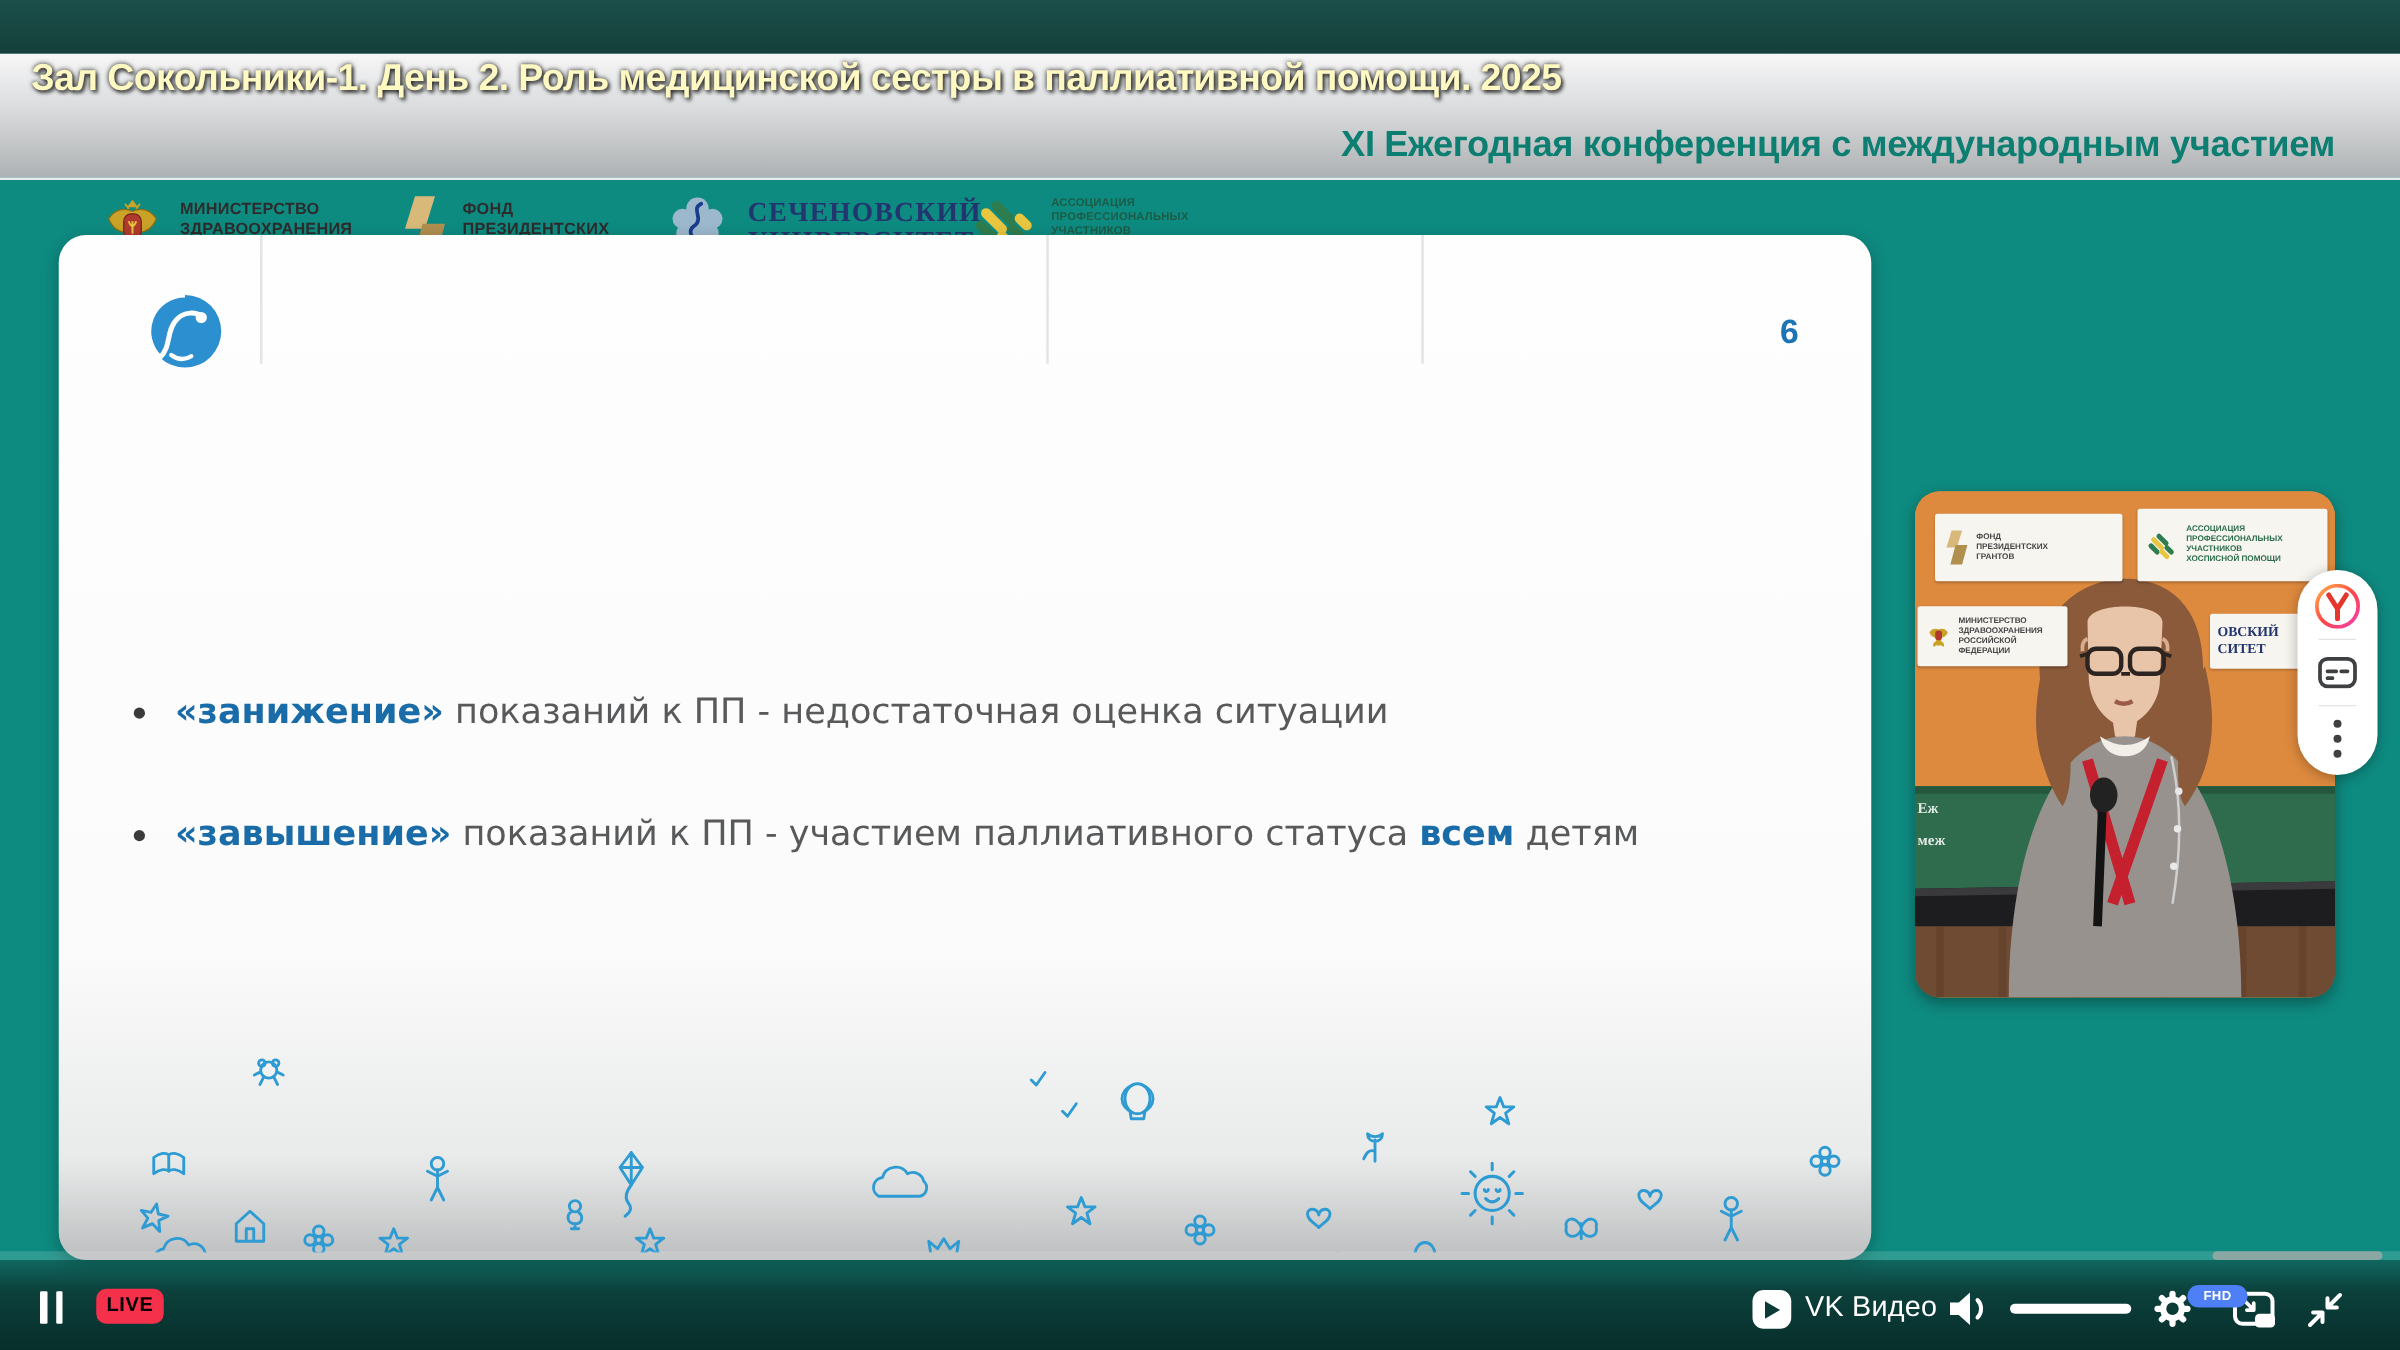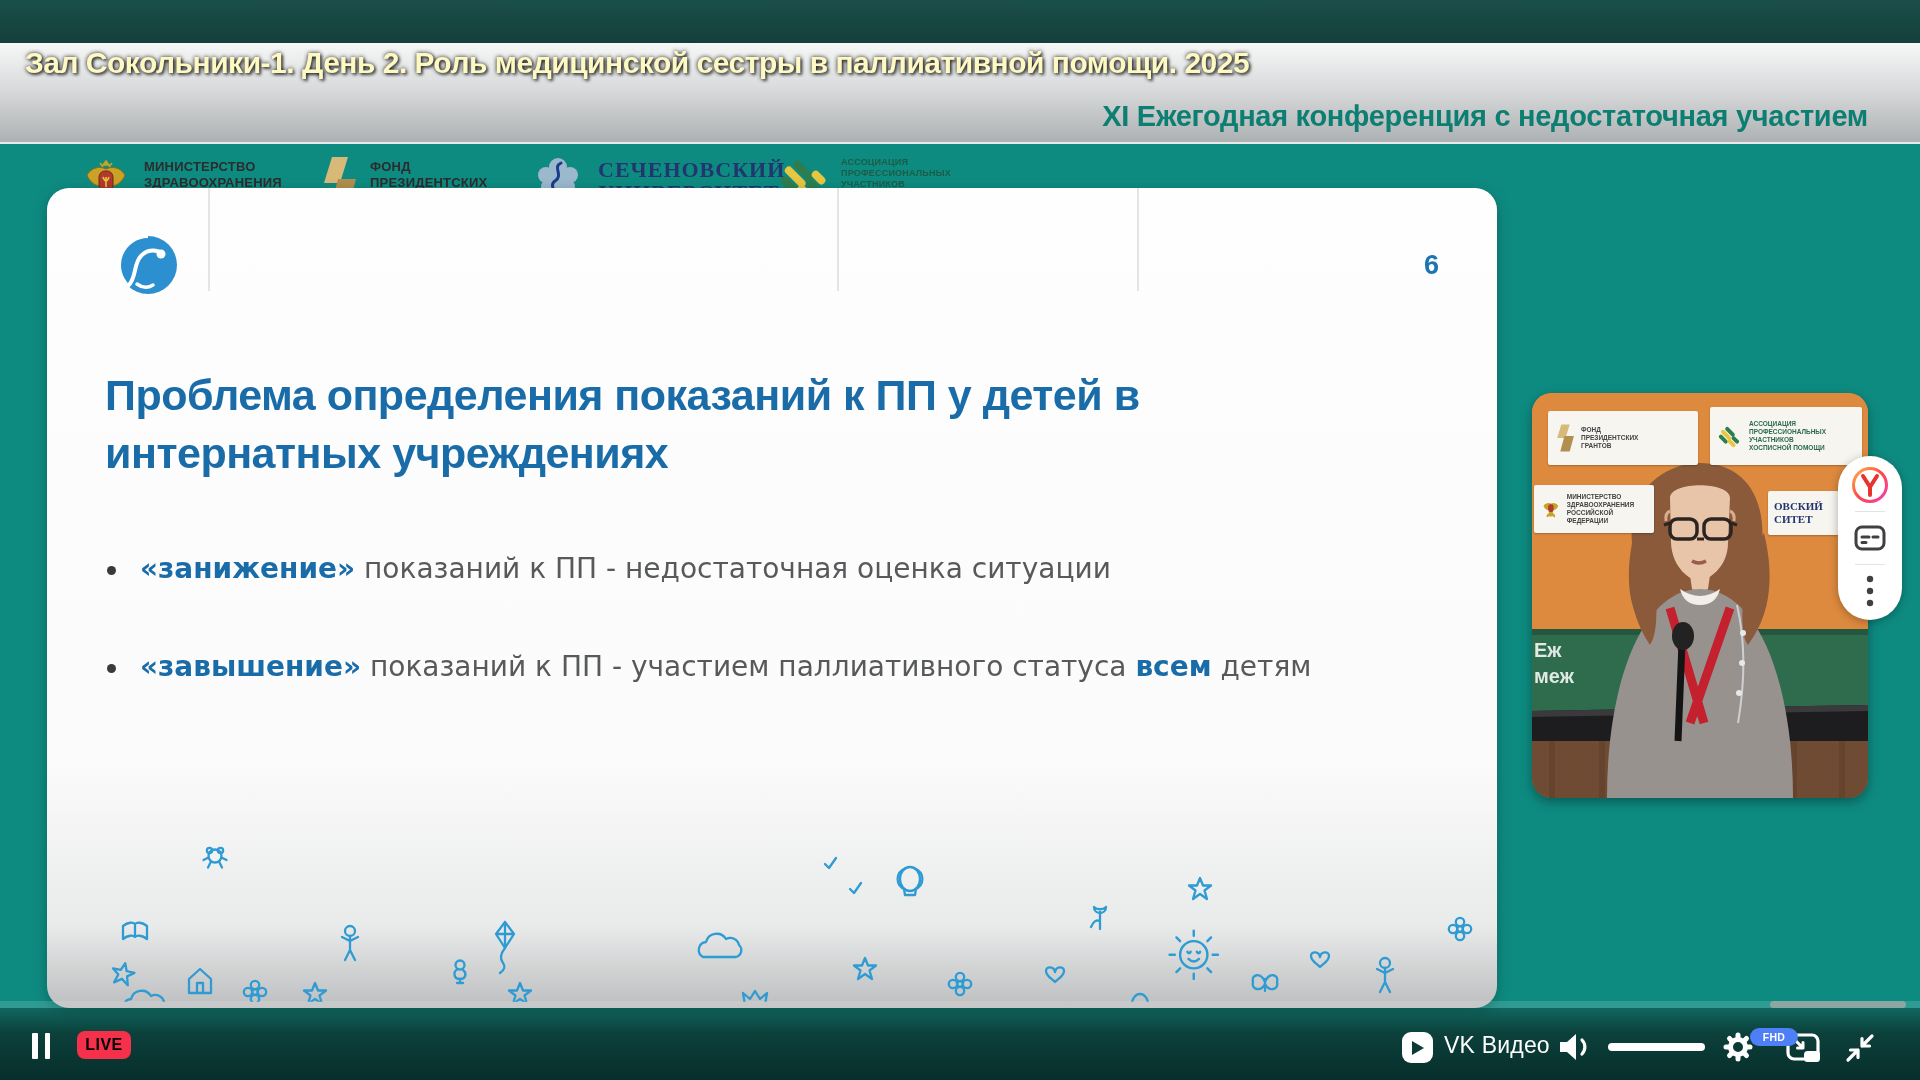--- a/index.html
+++ b/index.html
@@ -63,22 +63,22 @@
                box-shadow:0 4px 12px rgba(0,0,0,.35); }
   .p-card { position:absolute; background:#f7f5f0; border-radius:2px; display:flex; align-items:center;
             gap:5px; padding:4px 6px; box-shadow:0 1px 2px rgba(0,0,0,.25);margin-left:10px; }
   .p-card .logo-lines span { font-size:6.5px; line-height:8px; font-weight:700; color:#444; letter-spacing:0; }
   .p-card-a { left:6px; top:18px; width:150px; height:54px; }
   .p-card-b { left:168px; top:14px; width:152px; height:58px; }
   .p-card-b .logo-lines span { color:#2b6b4a; }
   .p-card-c { left:-8px; top:92px; width:120px; height:48px; }
   .p-card-d { left:226px; top:98px; width:110px; height:44px; }
   .p-card-d .logo-lines span { font-family:"Liberation Serif", serif; font-size:11px; line-height:13px; color:#23356e; font-weight:600; }
-  .backdrop-text { position:absolute; left:2px; font-family:Liberation Sans, sans-serif;
-                   color:rgba(255,255,255,.85); font-size:20px; font-weight:600; }
+  .backdrop-text { position:absolute; left:2px; font-family:Liberation Serif, serif;
+                   color:rgba(255,255,255,.85); font-size:12px; font-weight:600; }
 
   
   .side-panel { position:absolute; left:1838px; top:456px; width:64px; height:164px;
                 background:#ffffff; border-radius:32px; box-shadow:0 2px 10px rgba(0,0,0,.3);
                 display:flex; flex-direction:column; align-items:center; justify-content:space-between;
                 padding:12px 0; z-index:40; }
   .sp-divider { width:30px; height:1px; background:#e2e2e2; }
   .sp-btn { width:38px; height:34px; display:flex; align-items:center; justify-content:center; cursor:pointer; }
 
   
@@ -171,41 +171,40 @@
       </svg>
       <div class="logo-lines">
         <span>АССОЦИАЦИЯ</span>
         <span>ПРОФЕССИОНАЛЬНЫХ</span>
         <span>УЧАСТНИКОВ</span>
         <span>ХОСПИСНОЙ ПОМОЩИ</span>
       </div>
     </div>
 
     <div class="conf-title">
-      <div>XI Ежегодная конференция с недостаточная участием</div>
+      <div>XI Ежегодная конференция с международным участием</div>
     </div>
   </div>
 
   <div class="video-title">Зал Сокольники-1. День 2. Роль медицинской сестры в паллиативной помощи. 2025</div>
 
   <div class="slide">
     <div class="vline" style="left:161px;"></div>
     <div class="vline" style="left:790px;"></div>
     <div class="vline" style="left:1090px;"></div>
 
     <svg class="slide-logo" width="62" height="62" viewBox="0 0 62 62">
       <circle cx="31" cy="31" r="29" fill="#2B8FD0"></circle>
       <path d="M31,2 A29,29 0 0 0 11,52 C20,44 16,30 24,22 C30,15 40,15 46,20" fill="none" stroke="#fff" stroke-width="4"></path>
       <circle cx="44" cy="20" r="4.5" fill="#fff"></circle>
       <path d="M20,50 q8,6 16,1" stroke="#fff" stroke-width="3.5" fill="none" stroke-linecap="round"></path>
     </svg>
 
     <div class="page-number">6</div>
 
-    <div class="slide-title">Проблема определения показаний к ПП у детей в интернатных учреждениях</div>
 
     <div class="bullet bullet-1">
       <span class="b-dot"></span><span class="b-term">«занижение»</span><span> показаний к ПП - недостаточная оценка ситуации</span>
     </div>
 
     <div class="bullet bullet-2">
       <span class="b-dot"></span><span class="b-term">«завышение»</span><span> показаний к ПП - участием паллиативного статуса </span><span class="b-em">всем</span><span> детям</span>
     </div>
 
     <svg class="doodles" viewBox="0 0 1412 168">

